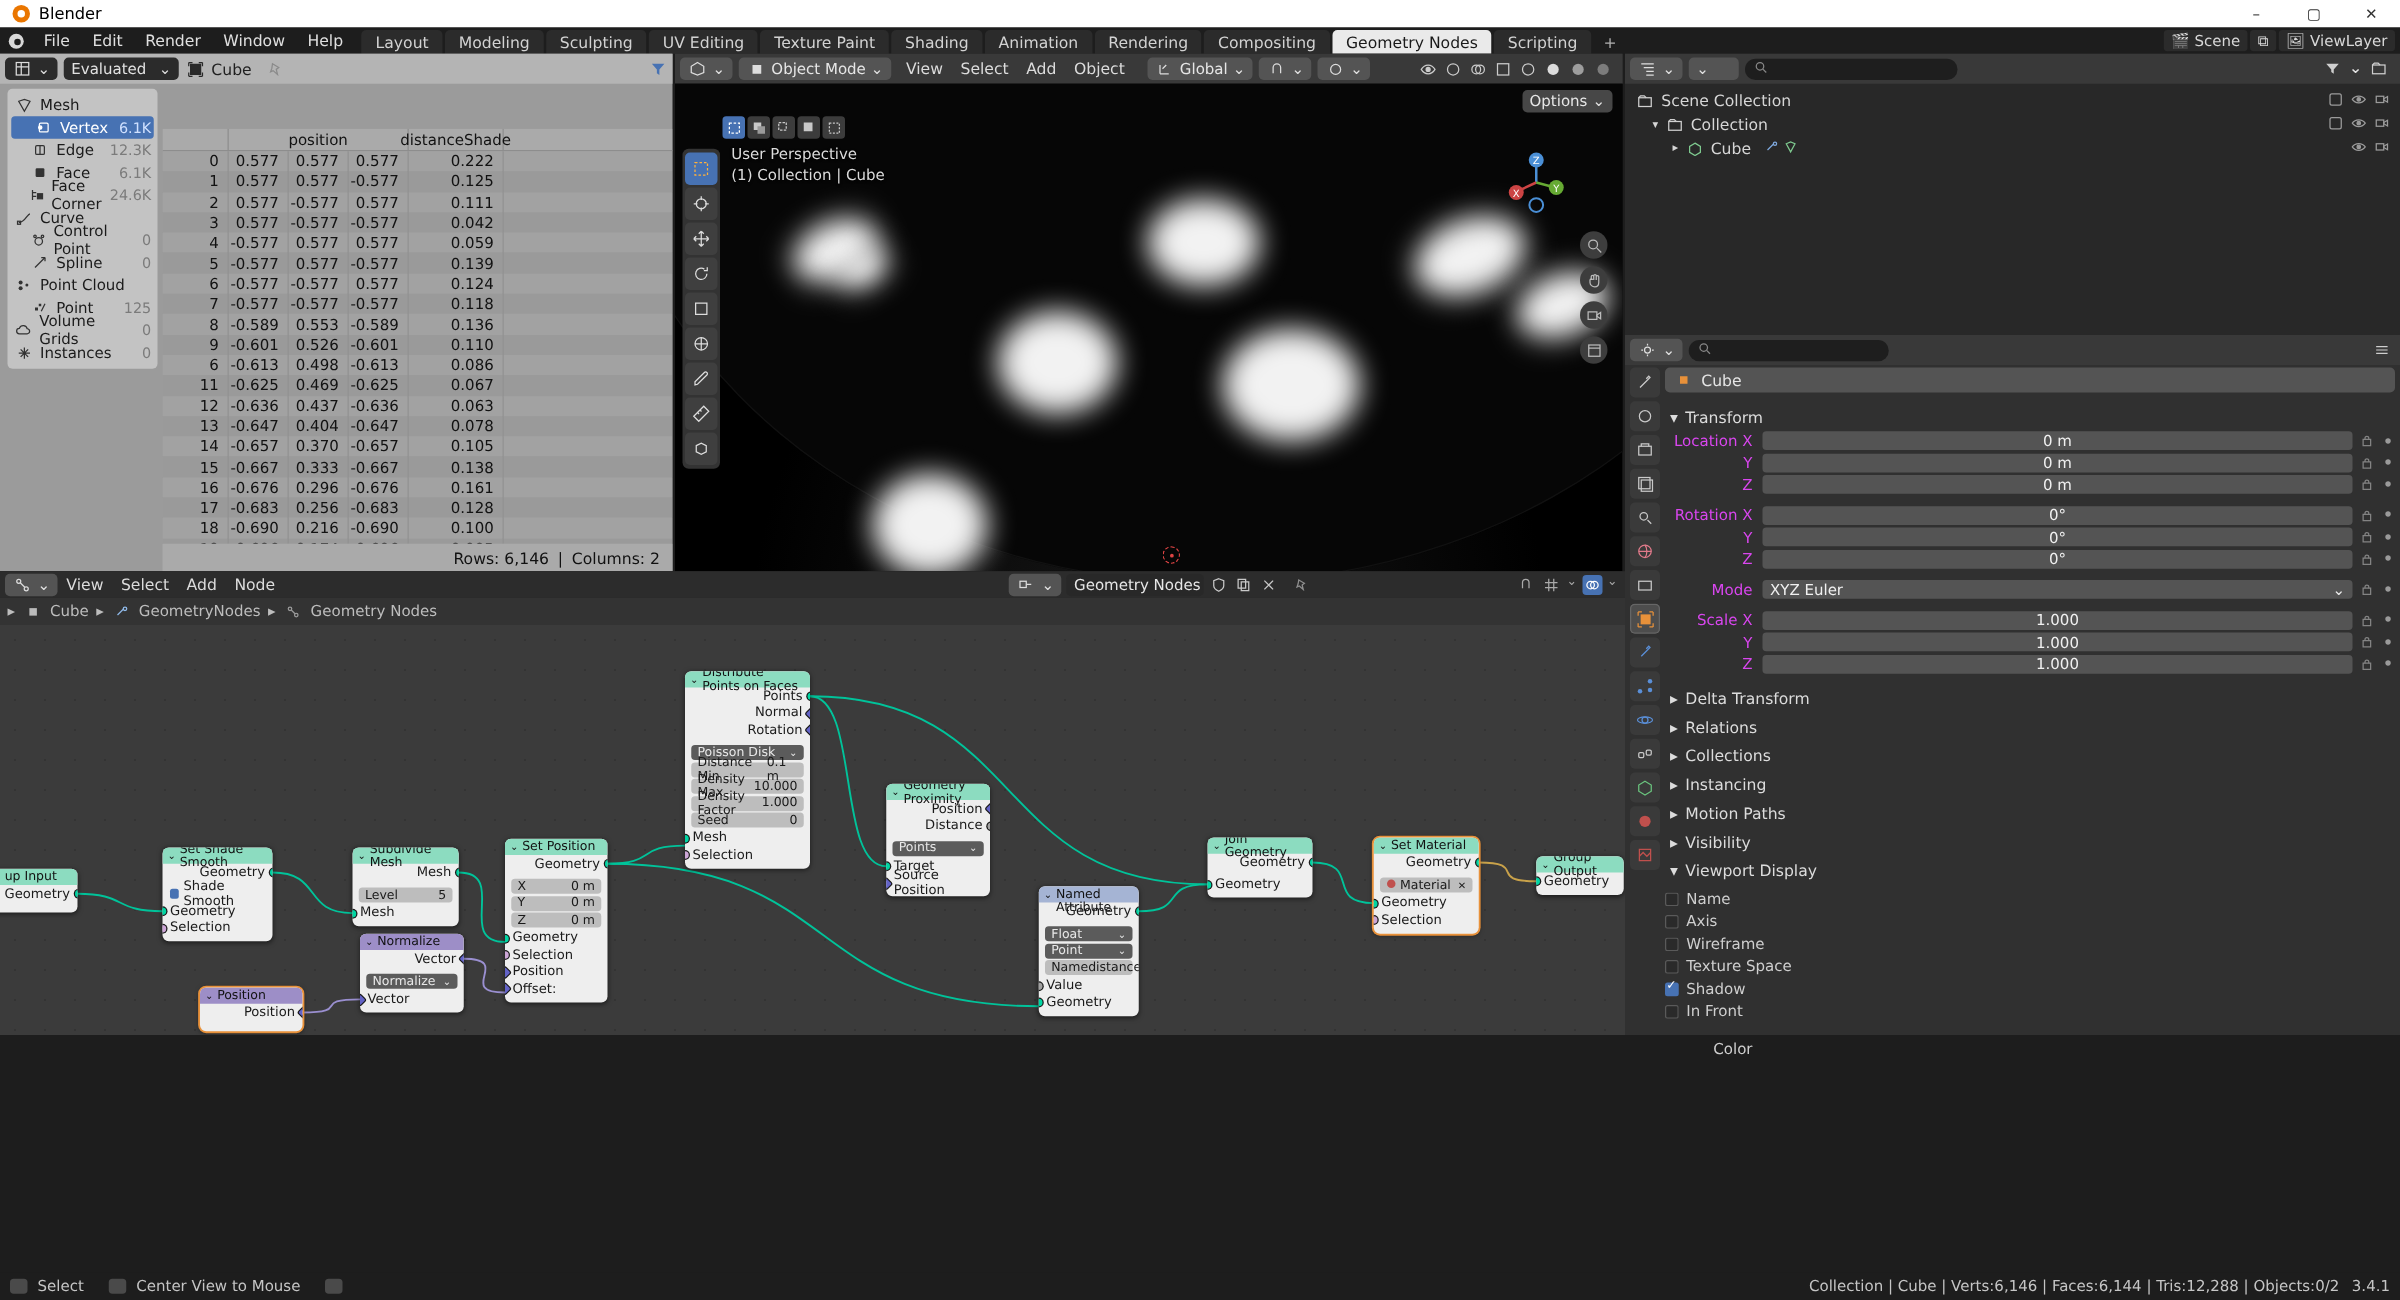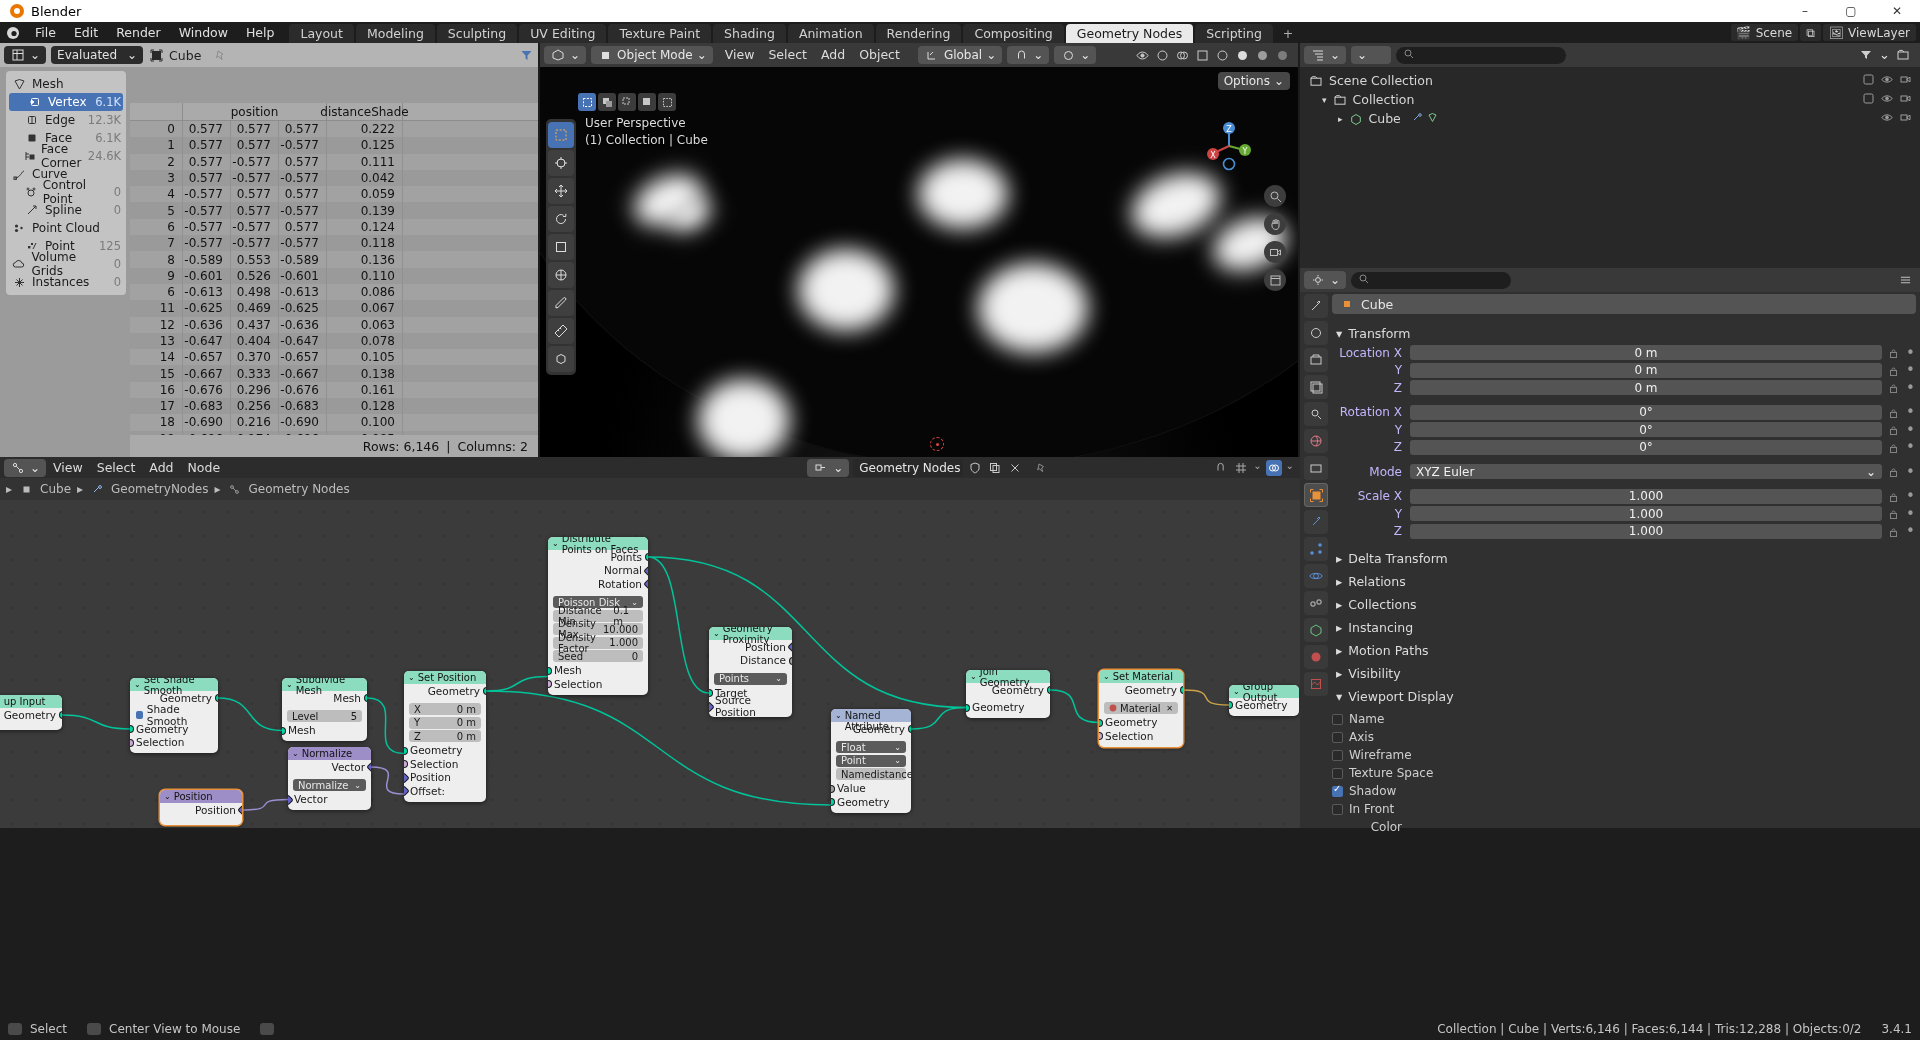--- a/index.html
+++ b/index.html
@@ -96,21 +96,21 @@
   #props { left:1300px; top:268px; width:620px; height:560px; background:#303030; }
   #props .pane-hdr { background:#393939; }
   .ptab-col { position:absolute; left:4px; top:26px; width:26px; display:flex; flex-direction:column; gap:3px; }
   .ptab { width:24px; height:24px; border-radius:4px; background:#3a3a3a; display:flex; align-items:center; justify-content:center; }
   .ptab.on { background:#4d4d4d; box-shadow:inset 0 0 0 1px #666; }
   .pbody { position:absolute; left:32px; top:26px; right:4px; bottom:4px; }
   .pid { height:20px; background:#545454; border-radius:4px; display:flex; align-items:center;
      gap:6px; padding:0 7px; font-size:12.5px; margin-bottom:8px; }
   .sec { font-size:12.5px; color:#dcdcdc; display:flex; align-items:center; gap:6px; padding:4px 0 4px 4px; }
   .prop-row { display:flex; align-items:center; height:15.5px; margin-bottom:2px; }
-  .prop-lbl { width:78px; text-align:right; padding-right:8px; font-size:12px; color:#c4b5fd; }
+  .prop-lbl { width:78px; text-align:right; padding-right:8px; font-size:12px; color:#d946ef; }
   .prop-val { flex:1; background:#545454; border-radius:3px; height:15px; display:flex;
      align-items:center; justify-content:center; font-size:12px; color:#f0f0f0; }
   .prop-ic { width:11px; height:11px; margin-left:6px; opacity:.6; }
   .prop-dot { width:10px; margin-left:7px; color:#9a9a9a; font-size:15px; line-height:10px; }
   .chk-row { display:flex; align-items:center; gap:6px; font-size:12px; color:#cfcfcf; height:18px; }
   .chk { width:11px; height:11px; border-radius:2px; background:#2a2a2a; box-shadow:inset 0 0 0 1px #5a5a5a; }
   .chk.on { background:#4772b3; box-shadow:none; position:relative; }
   .chk.on:after { content:"✓"; position:absolute; left:1px; top:-3px; font-size:10px; color:#fff; }
 
   
@@ -133,21 +133,21 @@
   .sock.fld { background:#a1a1a1; } .sock.bool { background:#cca6d6; }
   .nfield { background:#5b5b5b; color:#e8e8e8; border-radius:3px; height:12px; margin:1.5px 5px;
      display:flex; align-items:center; padding:0 5px; font-size:10px; }
   .nfield.lt { background:#bdbdbd; color:#1a1a1a; justify-content:space-between; }
   .nfield .val { font-size:10px; }
   .nspace { height:4px; }
 
   
   .status { position:absolute; left:0; bottom:0; width:1920px; height:22px; background:#1d1d1d;
      display:flex; align-items:center; gap:8px; padding:0 8px; font-size:12px; color:#c5c5c5; }
-  .status .right { margin-left:auto; display:flex; gap:20px; }
+  .status .right { margin-left:auto; display:flex; gap:10px; }
   .mk { width:14px; height:12px; border-radius:3px; background:#4a4a4a; display:inline-block; }
 </style>
 </head>
 <body>
 
 <div id="app">
 
   <div class="titlebar">
     <span class="bl-logo"></span>
     <span>Blender</span>
@@ -1173,21 +1173,21 @@
             <div class="chk-row">
               <span class="chk on"></span>
               <span>Shadow</span>
             </div>
             <div class="chk-row">
               <span class="chk"></span>
               <span>In Front</span>
             </div>
           </div>
       </div>
-      <div style="display:flex;margin-top:2px">
+      <div style="display:flex;margin-top:14px">
         <div style="width:78px;text-align:right;padding-right:8px;font-size:12px;color:#cfcfcf">Color</div>
       </div>
     </div>
   </div>
 
   <div class="pane" id="nodes">
     <div class="ne-hdr1">
       <div class="btn" style="margin-left:4px">
         <span class="ico">
           <svg width="12" height="12" viewBox="0 0 12 12" fill="none" stroke="#ddd">

